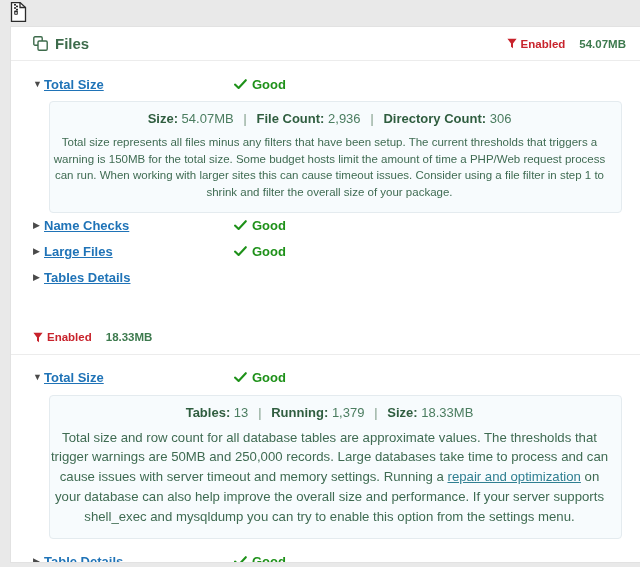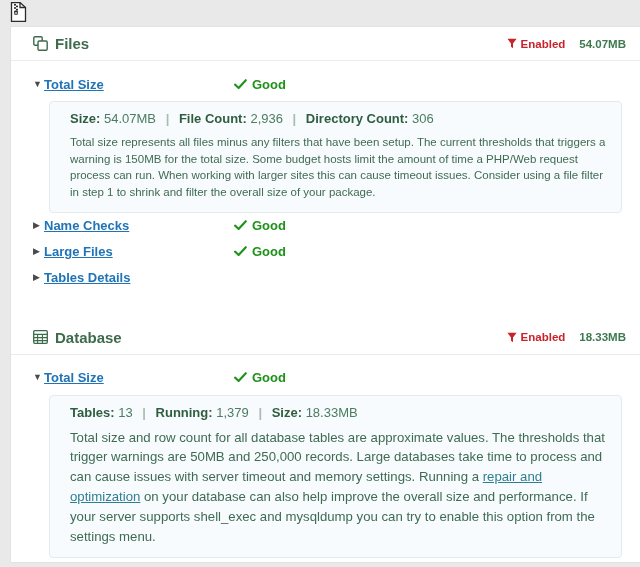--- a/index.html
+++ b/index.html
@@ -114,21 +114,22 @@
     font-size: 13px;
   }
   .check-icon svg { display: block; }
 
   
   .detail-box {
     margin: 4px 18px 0 38px;
     background: #f7fbfd;
     border: 1px solid #e4ebef;
     border-radius: 4px;
-    padding: 9px 12px 11px 20px;
+    padding: 9px 12px 11px 0;
+    text-align: center;
   }
   .stats-line {
     font-size: 13px;
     color: #3f7a52;
     margin-bottom: 8px;
     white-space: nowrap;
   }
   .stats-line .stat-label {
     font-weight: bold;
     color: #2f5d3f;
@@ -256,29 +257,20 @@
     <div class="row">
       <span class="toggle-tri">▶</span>
       <a class="row-link" href="#">Tables Details</a>
     </div>
 
   </div>
 
   <div class="spacer-lg"></div>
 
   <div class="section-header">
-    <div class="section-title">
-      <span class="section-icon">
-        <svg width="15" height="14" viewBox="0 0 15 14">
-          <rect x="0.7" y="0.7" width="13.6" height="12.6" rx="1" fill="none" stroke="#3d6b4b" stroke-width="1.3"></rect>
-          <path d="M0.7 4.4 H14.3 M0.7 7.6 H14.3 M0.7 10.6 H14.3 M4.6 4.4 V13.3 M9.4 4.4 V13.3" stroke="#3d6b4b" stroke-width="1.1" fill="none"></path>
-        </svg>
-      </span>
-      <span class="section-name">Database</span>
-    </div>
     <div class="section-meta">
       <span class="meta-enabled">
         <span class="funnel-icon">
           <svg width="10" height="11" viewBox="0 0 10 11">
             <path d="M0.4 0.8 H9.6 L6 5.4 V10.2 L4 8.8 V5.4 Z" fill="#c8232c"></path>
           </svg>
         </span>
         <span>Enabled</span>
       </span>
       <span class="meta-size">18.33MB</span>

